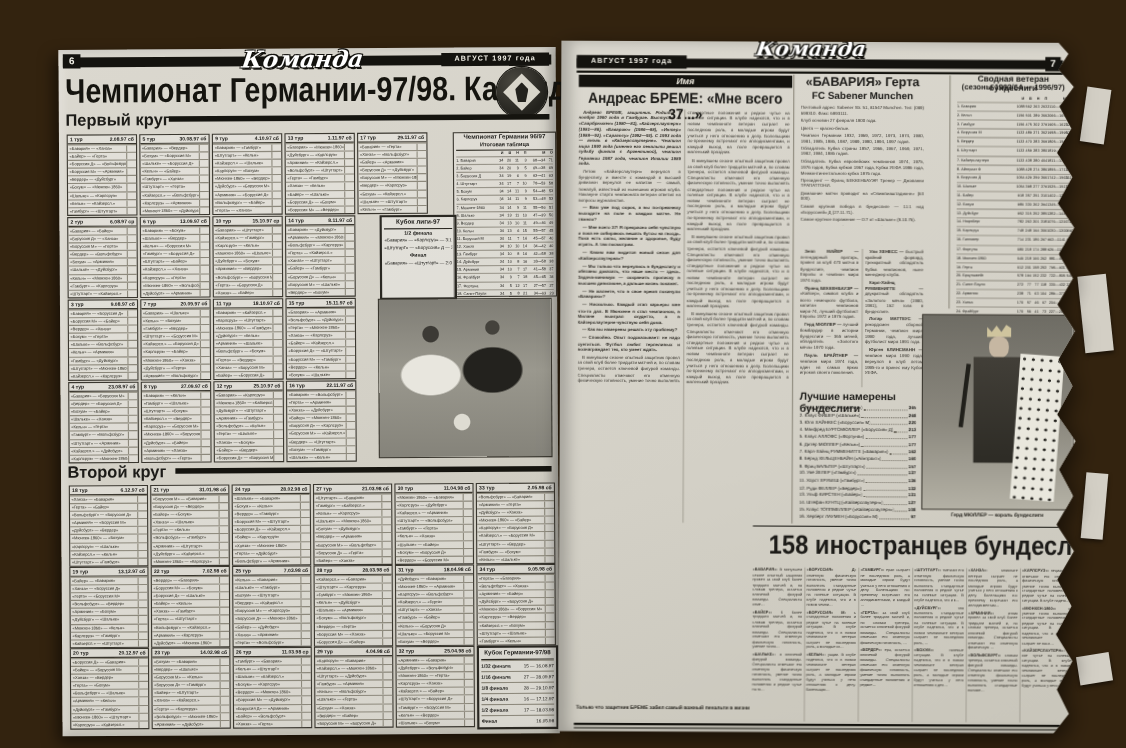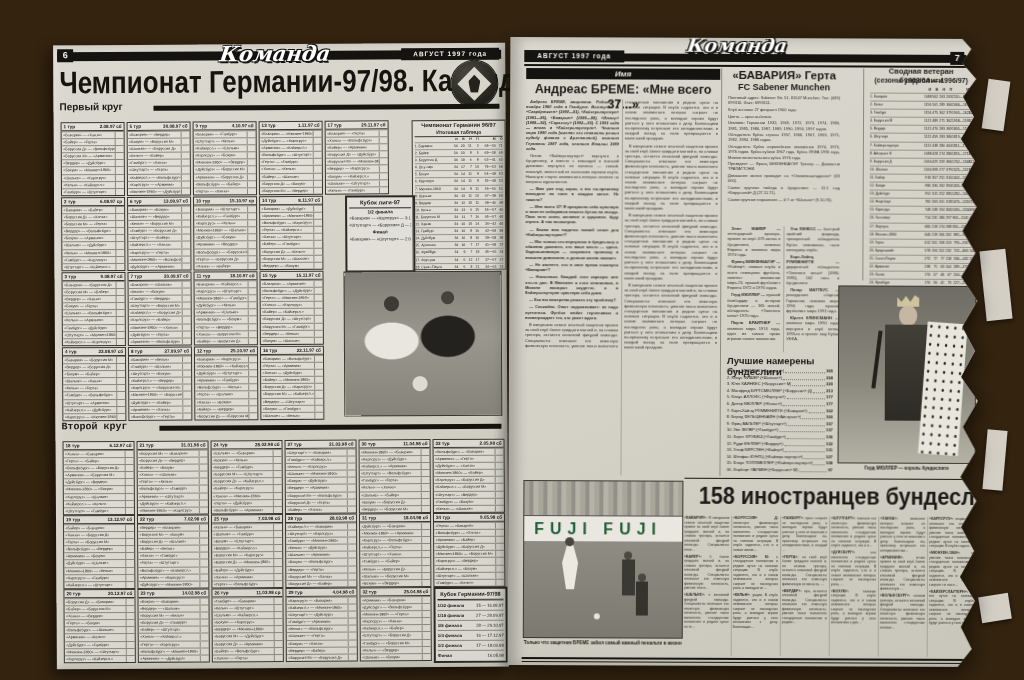--- a/index.html
+++ b/index.html
@@ -20,21 +20,21 @@
          clip-path:polygon(0 0,452px 0,461px 10px,452px 24px,466px 40px,453px 58px,464px 78px,451px 100px,465px 122px,452px 146px,467px 168px,453px 192px,466px 214px,452px 238px,468px 262px,453px 288px,466px 312px,452px 338px,469px 362px,454px 388px,467px 412px,452px 438px,468px 462px,453px 488px,466px 512px,452px 538px,467px 562px,453px 588px,464px 610px,450px 628px,0 628px);
          box-shadow:inset 8px 0 12px rgba(0,0,0,.22);}
   .abs{position:absolute;}
   .bar{background:#14130f;color:#f3f1e8;}
   .pgnum{font-weight:bold;font-size:9px;text-align:center;line-height:13px;}
   .datebox{font-size:6.5px;font-weight:bold;letter-spacing:1px;text-align:center;line-height:12px;}
   .logo{font-family:"DejaVu Serif", serif;font-style:italic;font-weight:bold;font-size:21px;color:#fff;
         text-shadow:-1px -1px 0 #14130f,1px -1px 0 #14130f,-1px 1px 0 #14130f,1px 1px 0 #14130f,2px 2px 0 #14130f;
         transform:skewX(-8deg);text-align:center;}
   .headline{font-weight:900;color:#15140f;transform-origin:left top;white-space:nowrap;}
-  .secthead{font-weight:900;font-size:10px;}
+  .secthead{font-weight:900;font-size:15px;}
   .rule{background:#15140f;}
   
   .fixture{position:absolute;border:1px solid #3a372f;background:rgba(255,255,255,.25);}
   .fx-head{display:flex;justify-content:space-between;font-weight:bold;font-size:4.6px;
            padding:1px 2px;border-bottom:1px solid #3a372f;}
   .fx-row{display:flex;border-top:.5px solid #8d897c;height:6.1px;overflow:hidden;}
   .fx-row:first-of-type{border-top:none;}
   .fx-match{flex:1;font-size:3.7px;line-height:6.1px;padding-left:1.5px;white-space:nowrap;overflow:hidden;color:#2a281f;}
   .fx-score{width:8px;border-left:.5px solid #8d897c;}
   
@@ -1721,21 +1721,21 @@
   </div>
 
   <div class="photo" style="left:290px;top:229px;width:156px;height:143px;background:
       radial-gradient(circle at 30% 22%, #3c3a35 7px, rgba(0,0,0,0) 8px),
       radial-gradient(circle at 66% 18%, #44423c 6px, rgba(0,0,0,0) 7px),
       radial-gradient(ellipse at 30% 48%, #e8e6de 14px 26px, rgba(0,0,0,0) 28px),
       radial-gradient(ellipse at 66% 45%, #23221e 13px 26px, rgba(0,0,0,0) 28px),
       radial-gradient(circle at 48% 78%, #dedcd2 7px, rgba(0,0,0,0) 8px),
       linear-gradient(#7f7d75 0%, #9a988e 45%, #85837a 100%);"></div>
 
-  <div class="abs secthead" style="left:6px;top:376px;font-family:Liberation Mono, monospace;">Второй круг</div>
+  <div class="abs secthead" style="left:6px;top:376px;">Второй круг</div>
   <div class="abs rule" style="left:104px;top:381px;right:6px;height:5px;"></div>
 
   <div class="cupbox" style="left:377px;top:544px;width:66px;height:70px;">
     <div class="cup-title" style="font-size:5.6px;">Кубок Германии-97/98</div>
     <div id="germancup-rows">
         <div class="gc-row">
           <b>1/32 финала</b>
           <span>15 — 16.08.97</span>
         </div>
         <div class="gc-row">
@@ -2160,29 +2160,17 @@
         <div class="fg-entry"><b>«ДУЙСБУРГ»: </b>чно выполнять стандартные положения и редкое чутье на голевые ситуации. В клубе надеются, что и в новом чемпионате ветеран сыграет не последнюю роль, …</div>
         <div class="fg-entry"><b>«БОХУМ»: </b> голевые ситуации. В клубе надеются, что и в новом чемпионате ветеран сыграет не последнюю роль, а молодые игроки будут учиться у него отношению к дел…</div>
         <div class="fg-entry"><b>«ХАНЗА»: </b>мпионате ветеран сыграет не последнюю роль, а молодые игроки будут учиться у него отношению к делу. Болельщики по-прежнему встречают его аплодисментам…</div>
         <div class="fg-entry"><b>«АРМИНИЯ»: </b>итник провел за свой клуб более тридцати матчей и, по словам тренера, остается ключевой фигурой команды. Специалисты отмечают его отменную физическую …</div>
         <div class="fg-entry"><b>«ВОЛЬФСБУРГ»: </b> словам тренера, остается ключевой фигурой команды. Специалисты отмечают его отменную физическую готовность, умение точно выполнять стандартные положе…</div>
         <div class="fg-entry"><b>«КАРЛСРУЭ»: </b>пециалисты отмечают его отменную физическую готовность, умение точно выполнять стандартные положения и редкое чутье на голевые ситуации. В клубе надею…</div>
         <div class="fg-entry"><b>«МЮНХЕН-1860»: </b>ь, умение точно выполнять стандартные положения и редкое чутье на голевые ситуации. В клубе надеются, что и в новом чемпионате ветеран сыграет не посл…</div>
         <div class="fg-entry"><b>«КАЙЗЕРСЛАУТЕРН»: </b>кое чутье на голевые ситуации. В клубе надеются, что и в новом чемпионате ветеран сыграет не последнюю роль, а молодые игроки будут учиться у него отн…</div>
       </div>
 
-  <div class="photo" style="left:16px;top:444px;width:158px;height:156px;">
-    <div class="abs" style="left:0;top:0;width:158px;height:34px;background:repeating-linear-gradient(90deg,#a8a59b 0 5px,#93908a 5px 9px,#b5b2a8 9px 14px);"></div>
-    <div class="abs" style="left:0;top:34px;width:158px;height:26px;background:#e9e7df;border-top:1px solid #555;border-bottom:1px solid #555;color:#1f5f36;font-weight:900;font-size:16px;line-height:26px;letter-spacing:6px;padding-left:10px;overflow:hidden;white-space:nowrap;"><span>FUJI</span> <span>FUJI</span></div>
-    <div class="abs" style="left:0;top:60px;width:158px;height:96px;background:linear-gradient(#8f8d83,#7c7a70);"></div>
-    <div class="abs" style="left:38px;top:64px;width:16px;height:44px;background:#ece9e0;clip-path:polygon(30% 0,70% 0,100% 40%,75% 100%,25% 100%,0 40%);"></div>
-    <div class="dot" style="left:41px;top:56px;width:9px;height:9px;background:#47453e;"></div>
-    <div class="abs" style="left:98px;top:78px;width:13px;height:36px;background:#3b3933;"></div>
-    <div class="dot" style="left:100px;top:70px;width:8px;height:8px;background:#4a483f;"></div>
-    <div class="abs" style="left:112px;top:100px;width:12px;height:34px;background:#35332d;"></div>
-    <div class="dot" style="left:114px;top:92px;width:8px;height:8px;background:#4a483f;"></div>
-    <div class="dot" style="left:70px;top:132px;width:6px;height:6px;background:#e8e6dc;"></div>
-  </div>
   <div class="caption" style="left:16px;top:603px;width:158px;">Только что защитник БРЕМЕ забил самый важный пенальти в жизни</div>
 
   <div class="abs" style="left:14px;top:620px;right:20px;border-top:2px solid #15140f;border-bottom:1px solid #15140f;height:2px;"></div>
 </div>
 </div>
 
 </body></html>

